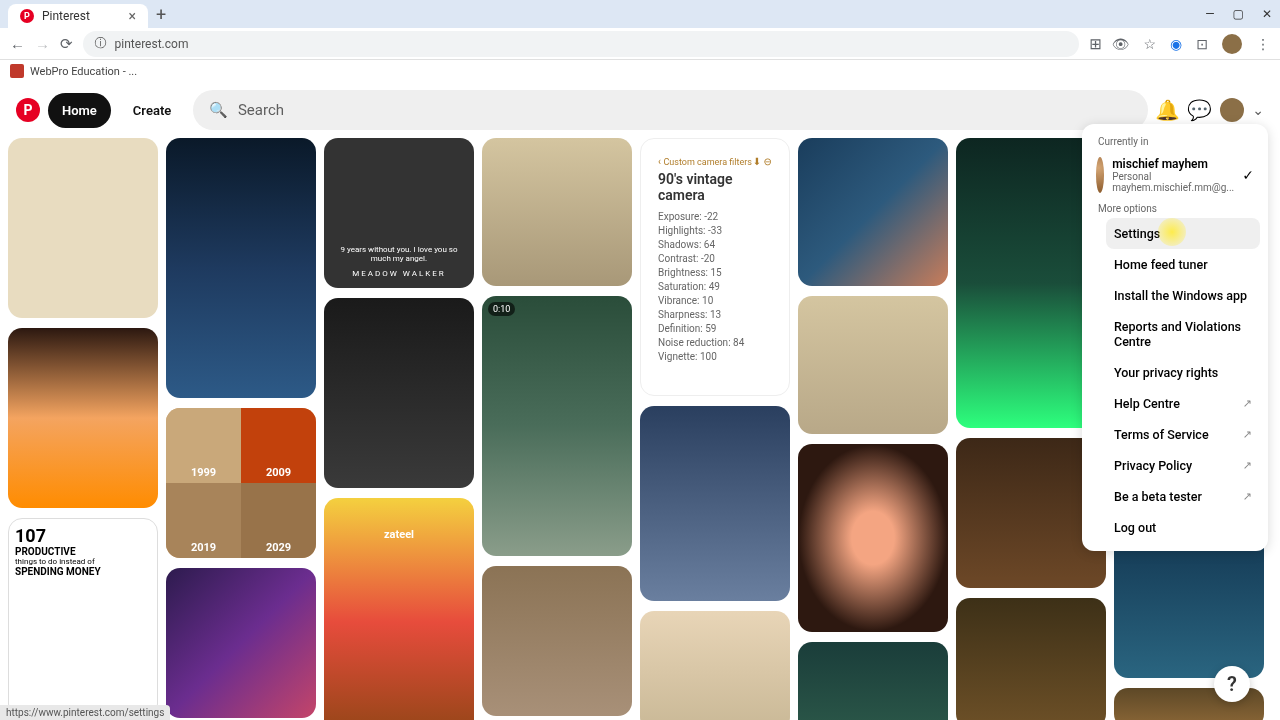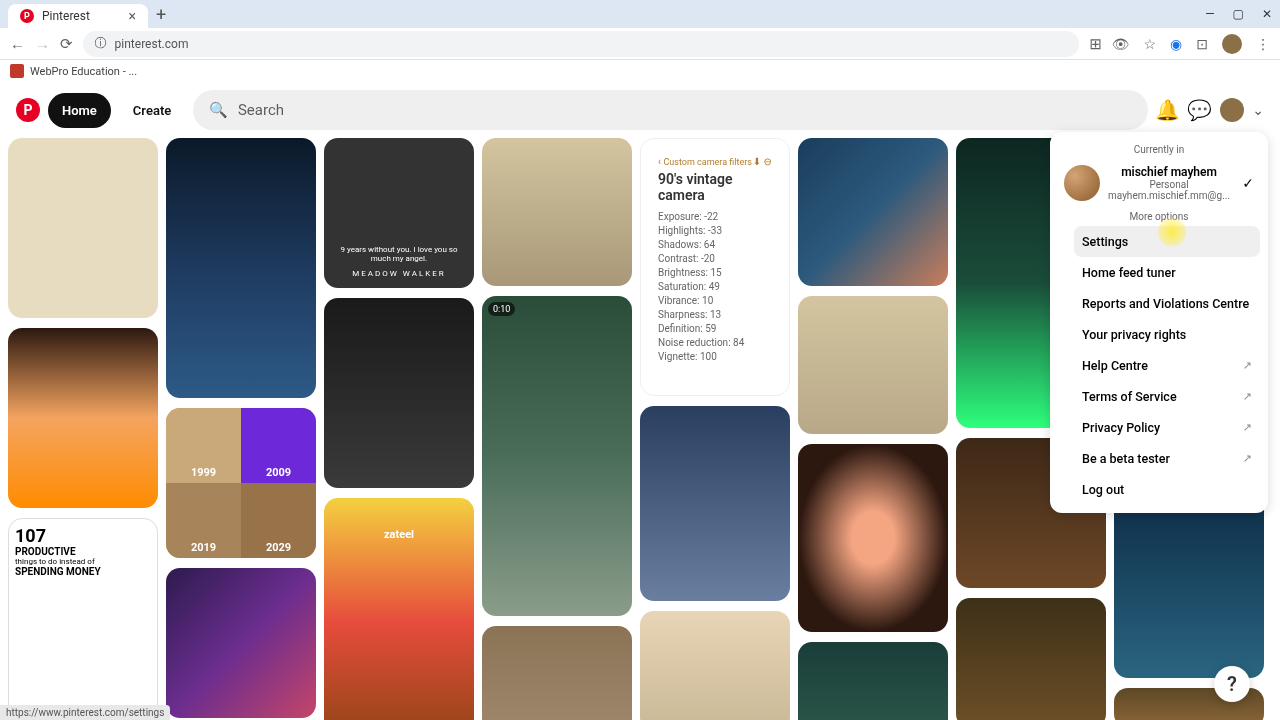--- a/index.html
+++ b/index.html
@@ -36,21 +36,21 @@
 .pin { border-radius: 14px; margin-bottom: 10px; overflow: hidden; position: relative; }
 
 .c1 { left: 0; } .c2 { left: 158px; } .c3 { left: 316px; } .c4 { left: 474px; }
 .c5 { left: 632px; } .c6 { left: 790px; } .c7 { left: 948px; } .c8 { left: 1106px; }
 
 .pin-camera { background: #fff; border: 1px solid #eee; padding: 17px; font-size: 10px; color: #666; }
 .pin-camera .title { font-size: 14px; color: #333; font-weight: 600; margin: 4px 0 8px; }
 .pin-camera .link { color: #b07d2a; font-size: 9px; }
 .pin-camera .row { margin: 3px 0; }
 
-.dropdown { position: absolute; top: 132px; right: 12px; width: 218px; background: #fff; border-radius: 12px; box-shadow: 0 2px 12px rgba(0,0,0,0.15); padding: 8px; z-index: 100; font-size: 13px; text-align: center; }
+.dropdown { position: absolute; top: 124px; right: 12px; width: 186px; background: #fff; border-radius: 12px; box-shadow: 0 2px 12px rgba(0,0,0,0.15); padding: 8px; z-index: 100; font-size: 13px; }
 .dd-label { font-size: 10px; color: #666; padding: 4px 8px; }
 .dd-account { display: flex; align-items: center; gap: 8px; padding: 6px; border-radius: 8px; }
 .dd-avatar { width: 36px; height: 36px; border-radius: 50%; background: radial-gradient(circle at 30% 30%, #d4a574, #8b5a2b); }
 .dd-name { font-weight: 600; font-size: 12px; }
 .dd-sub { font-size: 10px; color: #666; }
 .dd-check { margin-left: auto; font-size: 14px; }
 .dd-item { padding: 8px; border-radius: 8px; cursor: pointer; display: flex; justify-content: space-between; align-items: center; font-size: 12.5px; font-weight: 500; margin-left: 16px; }
 .dd-item.highlighted { background: #efefef; }
 .dd-ext { color: #888; font-size: 11px; }
 
@@ -125,39 +125,39 @@
       <div style="font-size:18px;font-weight:bold">107</div>
       <div style="font-weight:bold;font-size:10px">PRODUCTIVE</div>
       <div style="font-size:8px">things to do instead of</div>
       <div style="font-weight:bold;font-size:10px">SPENDING MONEY</div>
     </div>
   </div>
   <div class="pin-col c2">
     <div class="pin" style="height:260px;background:linear-gradient(#0a1929,#1e3a5f,#2d5a87)"></div>
     <div class="pin" style="height:150px;background:#d4a574;display:grid;grid-template-columns:1fr 1fr;grid-template-rows:1fr 1fr;color:#fff;font-size:11px;font-weight:bold">
       <div style="background:#c9a87a;display:flex;align-items:flex-end;justify-content:center;padding:4px">1999</div>
-      <div style="background:#6d28d9;display:flex;align-items:flex-end;justify-content:center;padding:4px">2009</div>
+      <div style="background:#c2410c;display:flex;align-items:flex-end;justify-content:center;padding:4px">2009</div>
       <div style="background:#a8845a;display:flex;align-items:flex-end;justify-content:center;padding:4px">2019</div>
       <div style="background:#98734a;display:flex;align-items:flex-end;justify-content:center;padding:4px">2029</div>
     </div>
     <div class="pin" style="height:150px;background:linear-gradient(135deg,#2d1b4e,#6b2d8f,#c44569)"></div>
   </div>
   <div class="pin-col c3">
     <div class="pin" style="height:150px;background:#333;color:#fff;display:flex;flex-direction:column;justify-content:flex-end;padding:10px;font-size:8px;text-align:center">
       <div>9 years without you. I love you so much my angel.</div>
       <div style="margin-top:6px;letter-spacing:2px">MEADOW WALKER</div>
     </div>
     <div class="pin" style="height:190px;background:linear-gradient(#1a1a1a,#3a3a3a)"></div>
     <div class="pin" style="height:248px;background:linear-gradient(#f4d03f,#e74c3c,#8b4513);color:#fff;font-size:11px;display:flex;align-items:flex-start;justify-content:center;padding-top:30px;font-weight:bold">
       <span>zateel</span>
     </div>
   </div>
   <div class="pin-col c4">
     <div class="pin" style="height:148px;background:linear-gradient(#d4c5a0,#a89878)"></div>
-    <div class="pin" style="height:320px;background:linear-gradient(#2a4d3a,#4a6d5a,#8a9d8a)">
+    <div class="pin" style="height:260px;background:linear-gradient(#2a4d3a,#4a6d5a,#8a9d8a)">
       <div class="badge">0:10</div>
     </div>
     <div class="pin" style="height:150px;background:linear-gradient(#8b7355,#a89078)"></div>
   </div>
   <div class="pin-col c5">
     <div class="pin pin-camera" style="height:258px">
       <div style="display:flex;justify-content:space-between;align-items:center">
         <span style="color:#b07d2a">‹ <span class="link">Custom camera filters</span></span>
         <span style="color:#b07d2a">⬇ ⊖</span>
       </div>
@@ -207,20 +207,23 @@
     <span class="dd-check">✓</span>
   </div>
   <div class="dd-label">More options</div>
   <div class="dd-item highlighted">
       <span>Settings</span>
     </div>
   <div class="dd-item">
       <span>Home feed tuner</span>
     </div>
   <div class="dd-item">
+      <span>Install the Windows app</span>
+    </div>
+  <div class="dd-item">
       <span>Reports and Violations Centre</span>
     </div>
   <div class="dd-item">
       <span>Your privacy rights</span>
     </div>
   <div class="dd-item">
       <span>Help Centre</span>
       <span class="dd-ext">↗</span>
     </div>
   <div class="dd-item">

